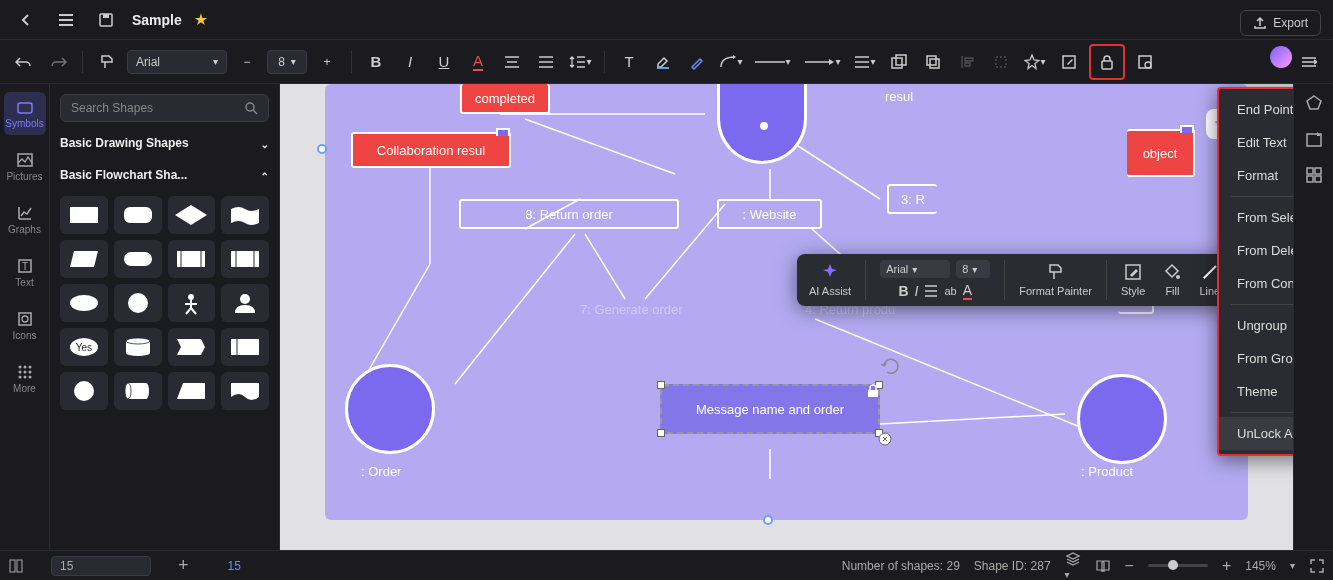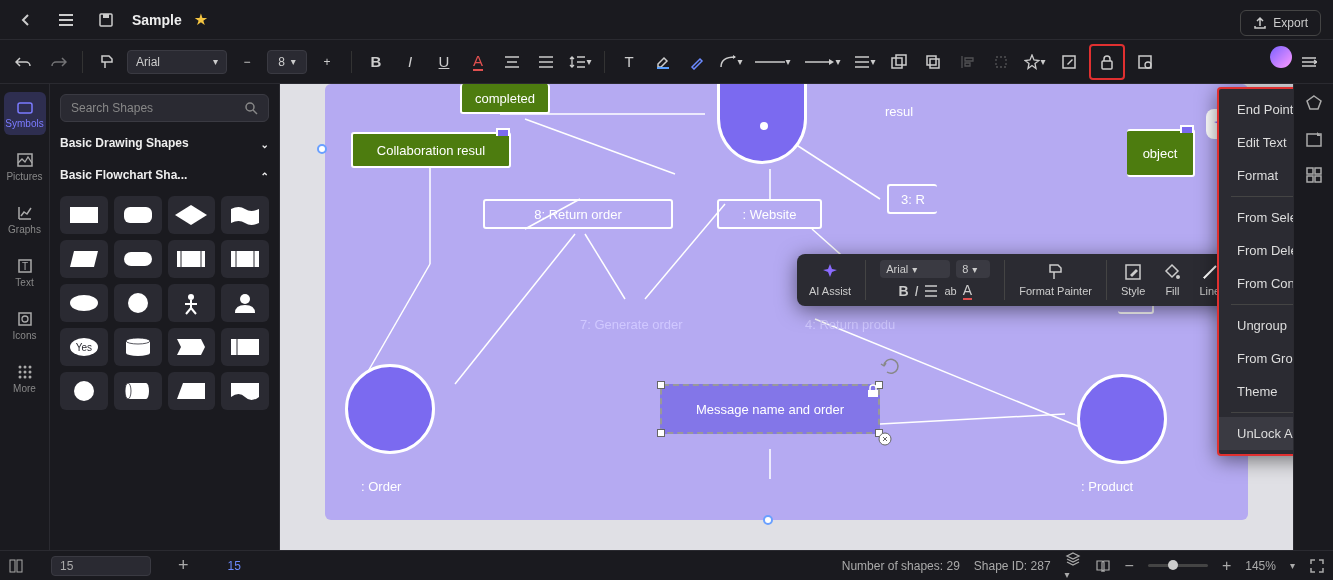--- a/index.html
+++ b/index.html
@@ -32,25 +32,25 @@
 .shape-cell { background: #2a2a32; border-radius: 6px; height: 38px; display: flex; align-items: center; justify-content: center; }
 .shape-cell svg { width: 36px; height: 24px; }
 .more-shapes { background: #6b61ff; color: #fff; border-radius: 6px; padding: 10px; text-align: center; font-size: 13px; margin-top: auto; }
 
 .canvas-area { flex: 1; position: relative; background: #e0e0e5; overflow: hidden; }
 .canvas-content { position: absolute; left: 45px; top: 0; right: 45px; bottom: 30px; background: #b5aaf2; border-radius: 6px; }
 
 .rightbar { width: 40px; background: #1a1a1f; border-left: 1px solid #2a2a30; display: flex; flex-direction: column; align-items: center; padding-top: 10px; gap: 18px; }
 
 
-.shape-box { position: absolute; background: #4d7c0f; border: 2px solid #fff; color: #fff; border-radius: 3px; display: flex; align-items: center; justify-content: center; font-size: 13px; padding: 4px; }
+.shape-box { position: absolute; background: #ef4444; border: 2px solid #fff; color: #fff; border-radius: 3px; display: flex; align-items: center; justify-content: center; font-size: 13px; padding: 4px; }
 .shape-box.outline { background: transparent; }
 .shape-box.selected { border: 2px dashed #999; background: #8376e8; }
 .shape-circle { position: absolute; border: 3px solid #fff; border-radius: 50%; background: #7b6af0; }
-.shape-label { position: absolute; color: #fff; font-size: 13px; margin-top: 15px; }
+.shape-label { position: absolute; color: #fff; font-size: 13px; }
 .sel-handle { position: absolute; width: 8px; height: 8px; background: #fff; border: 1px solid #666; }
 .anchor { position: absolute; width: 10px; height: 10px; border: 2px solid #6aa0ff; background: #fff; border-radius: 50%; }
 
 
 .context-menu { position: absolute; top: 3px; left: 937px; width: 210px; background: #2b2b32; border: 2px solid #e03030; border-radius: 4px; padding: 4px 0; z-index: 50; box-shadow: 0 4px 20px rgba(0,0,0,0.5); }
 .context-menu .mi { padding: 9px 18px; color: #ddd; font-size: 13px; }
 .context-menu .mi:hover, .context-menu .mi.hover { background: #3a3a42; }
 .context-menu .msep { height: 1px; background: #444; margin: 4px 12px; }
 
 
@@ -470,21 +470,21 @@
 
       <div class="shape-box" style="top:48px;left:26px;width:160px;height:36px">
         <div style="position:absolute;top:-6px;right:-1px;width:14px;height:8px;background:#7b6af0;border:2px solid #fff;border-bottom:none"></div>
         <span>Collaboration resul</span>
       </div>
 
       <div class="shape-circle" style="top:0;left:392px;width:90px;height:80px;border-top:none;border-radius:0 0 50px 50px">
         <div style="position:absolute;top:38px;left:40px;width:8px;height:8px;background:#fff;border-radius:50%"></div>
       </div>
 
-      <div class="shape-box outline" style="top:115px;left:158px;width:190px;height:30px">8: Return order</div>
+      <div class="shape-box outline" style="top:115px;left:134px;width:220px;height:30px">8: Return order</div>
 
       <div class="shape-box outline" style="top:115px;left:392px;width:105px;height:30px">: Website</div>
 
       <div class="shape-label" style="top:5px;left:560px">resul</div>
 
       <div class="shape-box outline" style="top:100px;left:562px;width:50px;height:30px;border-right:none">3: R</div>
 
       <div class="shape-box" style="top:45px;left:802px;width:68px;height:48px;border-left:none">
         <div style="position:absolute;top:-6px;right:-1px;width:14px;height:8px;background:#7b6af0;border:2px solid #fff;border-bottom:none"></div>
         <span>object</span>

